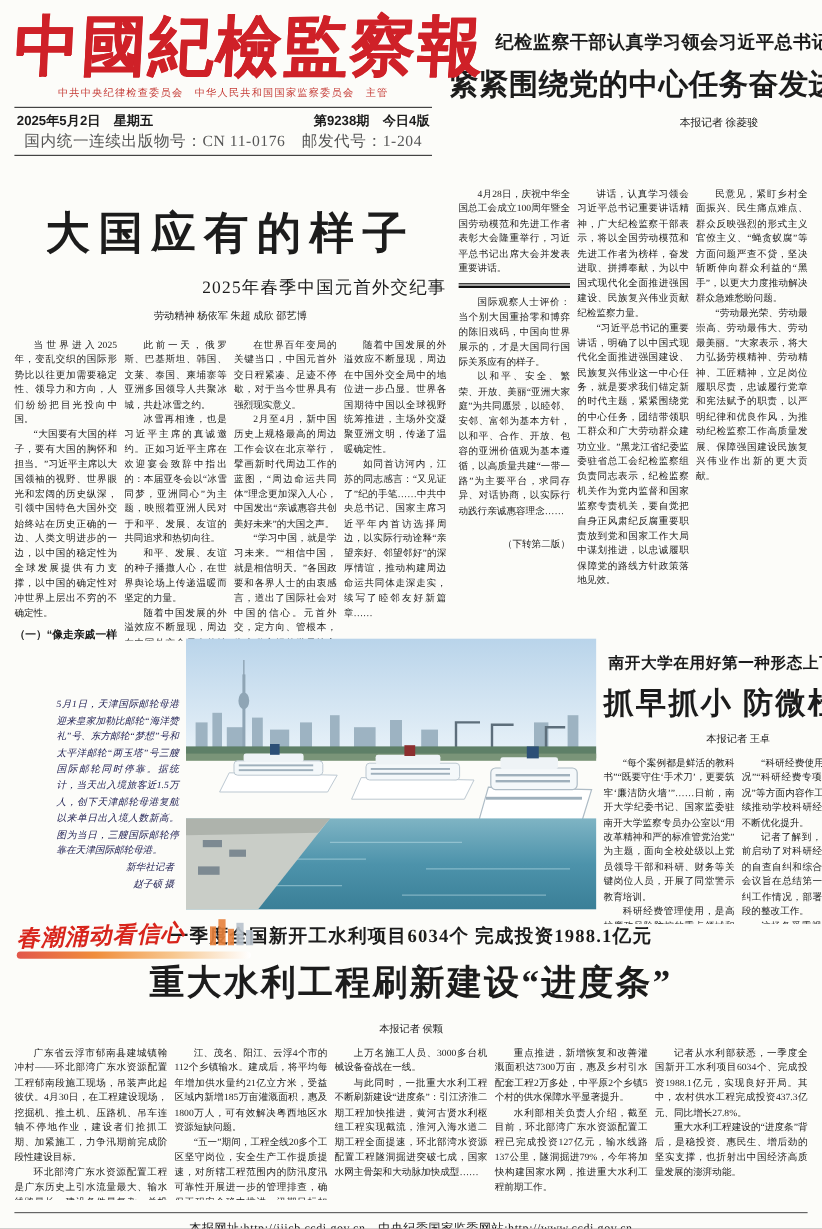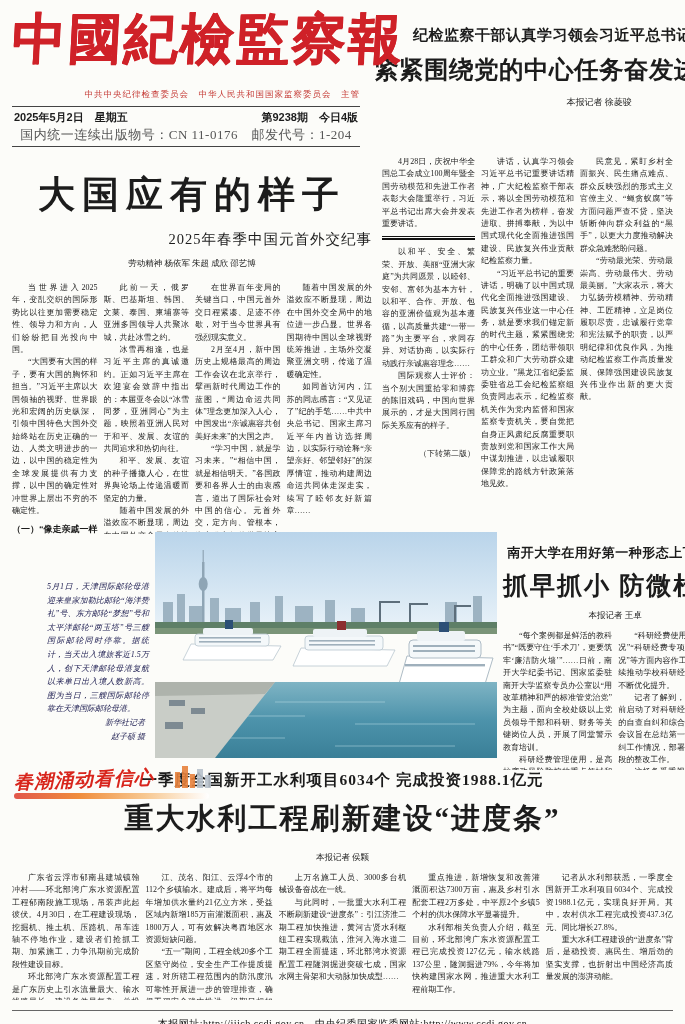--- a/index.html
+++ b/index.html
@@ -10,21 +10,21 @@
     padding:10px 12px 0 12px; overflow:hidden; position:relative;
   }
   
   .header { display:flex; height:140px; }
   .masthead { width:348px; flex:none; text-align:center; }
   .mast-title {
     font-family:"Liberation Serif", serif; font-weight:900; color:#cf2128;
     font-size:54px; line-height:1.1; letter-spacing:2px; white-space:nowrap;
     transform:skewX(-3deg); text-shadow:0.5px 0 0 #cf2128, 0 0.5px 0 #cf2128;
   }
-  .mast-supervisor { color:#c53a35; font-size:8.5px; letter-spacing:1px; margin-top:20px; white-space:nowrap;text-align:right; }
+  .mast-supervisor { color:#c53a35; font-size:8.5px; letter-spacing:1px; margin-top:3px; white-space:nowrap; }
   .mast-daterow {
     border-top:1px solid #444; margin-top:5px; padding:3px 2px 1px 2px;
     display:flex; justify-content:space-between; font-size:11px; font-weight:bold;
     font-family:"Liberation Sans", sans-serif;
     text-align:right;
   }
   .mast-pubcode { font-size:13px; color:#555; letter-spacing:0.5px; padding-bottom:2px; }
   .mast-bottomline { border-top:1px solid #444; }
   .topstory-head { flex:1; text-align:center; padding:16px 0 0 14px; }
   .ts-kicker { font-family:"Liberation Sans", sans-serif; font-weight:900; font-size:15px; letter-spacing:0.5px; white-space:nowrap; }
@@ -137,22 +137,22 @@
           </div>
       </div>
     </div>
     <div class="topstory-body cols">
       <div class="col">
         <div>
             <p class="para">4月28日，庆祝中华全国总工会成立100周年暨全国劳动模范和先进工作者表彰大会隆重举行，习近平总书记出席大会并发表重要讲话。</p>
           </div>
         <div class="double-rule"></div>
         <div>
+            <p class="para">国际观察人士评价：当个别大国重拾零和博弈的陈旧戏码，中国向世界展示的，才是大国同行国际关系应有的样子。</p>
             <p class="para">以和平、安全、繁荣、开放、美丽“亚洲大家庭”为共同愿景，以睦邻、安邻、富邻为基本方针，以和平、合作、开放、包容的亚洲价值观为基本遵循，以高质量共建“一带一路”为主要平台，求同存异、对话协商，以实际行动践行亲诚惠容理念……</p>
-            <p class="para">国际观察人士评价：当个别大国重拾零和博弈的陈旧戏码，中国向世界展示的，才是大国同行国际关系应有的样子。</p>
           </div>
         <div class="continued">（下转第二版）</div>
       </div>
       <div class="col">
           <p class="para">讲话，认真学习领会习近平总书记重要讲话精神，广大纪检监察干部表示，将以全国劳动模范和先进工作者为榜样，奋发进取、拼搏奉献，为以中国式现代化全面推进强国建设、民族复兴伟业贡献纪检监察力量。</p>
           <p class="para">“习近平总书记的重要讲话，明确了以中国式现代化全面推进强国建设、民族复兴伟业这一中心任务，就是要求我们锚定新的时代主题，紧紧围绕党的中心任务，团结带领职工群众和广大劳动群众建功立业。”黑龙江省纪委监委驻省总工会纪检监察组负责同志表示，纪检监察机关作为党内监督和国家监察专责机关，要自觉把自身正风肃纪反腐重要职责放到党和国家工作大局中谋划推进，以忠诚履职保障党的路线方针政策落地见效。</p>
         </div>
       <div class="col">
           <p class="para">民意见，紧盯乡村全面振兴、民生痛点难点、群众反映强烈的形式主义官僚主义、“蝇贪蚁腐”等方面问题严查不贷，坚决斩断伸向群众利益的“黑手”，以更大力度推动解决群众急难愁盼问题。</p>
           <p class="para">“劳动最光荣、劳动最崇高、劳动最伟大、劳动最美丽。”大家表示，将大力弘扬劳模精神、劳动精神、工匠精神，立足岗位履职尽责，忠诚履行党章和宪法赋予的职责，以严明纪律和优良作风，为推动纪检监察工作高质量发展、保障强国建设民族复兴伟业作出新的更大贡献。</p>

